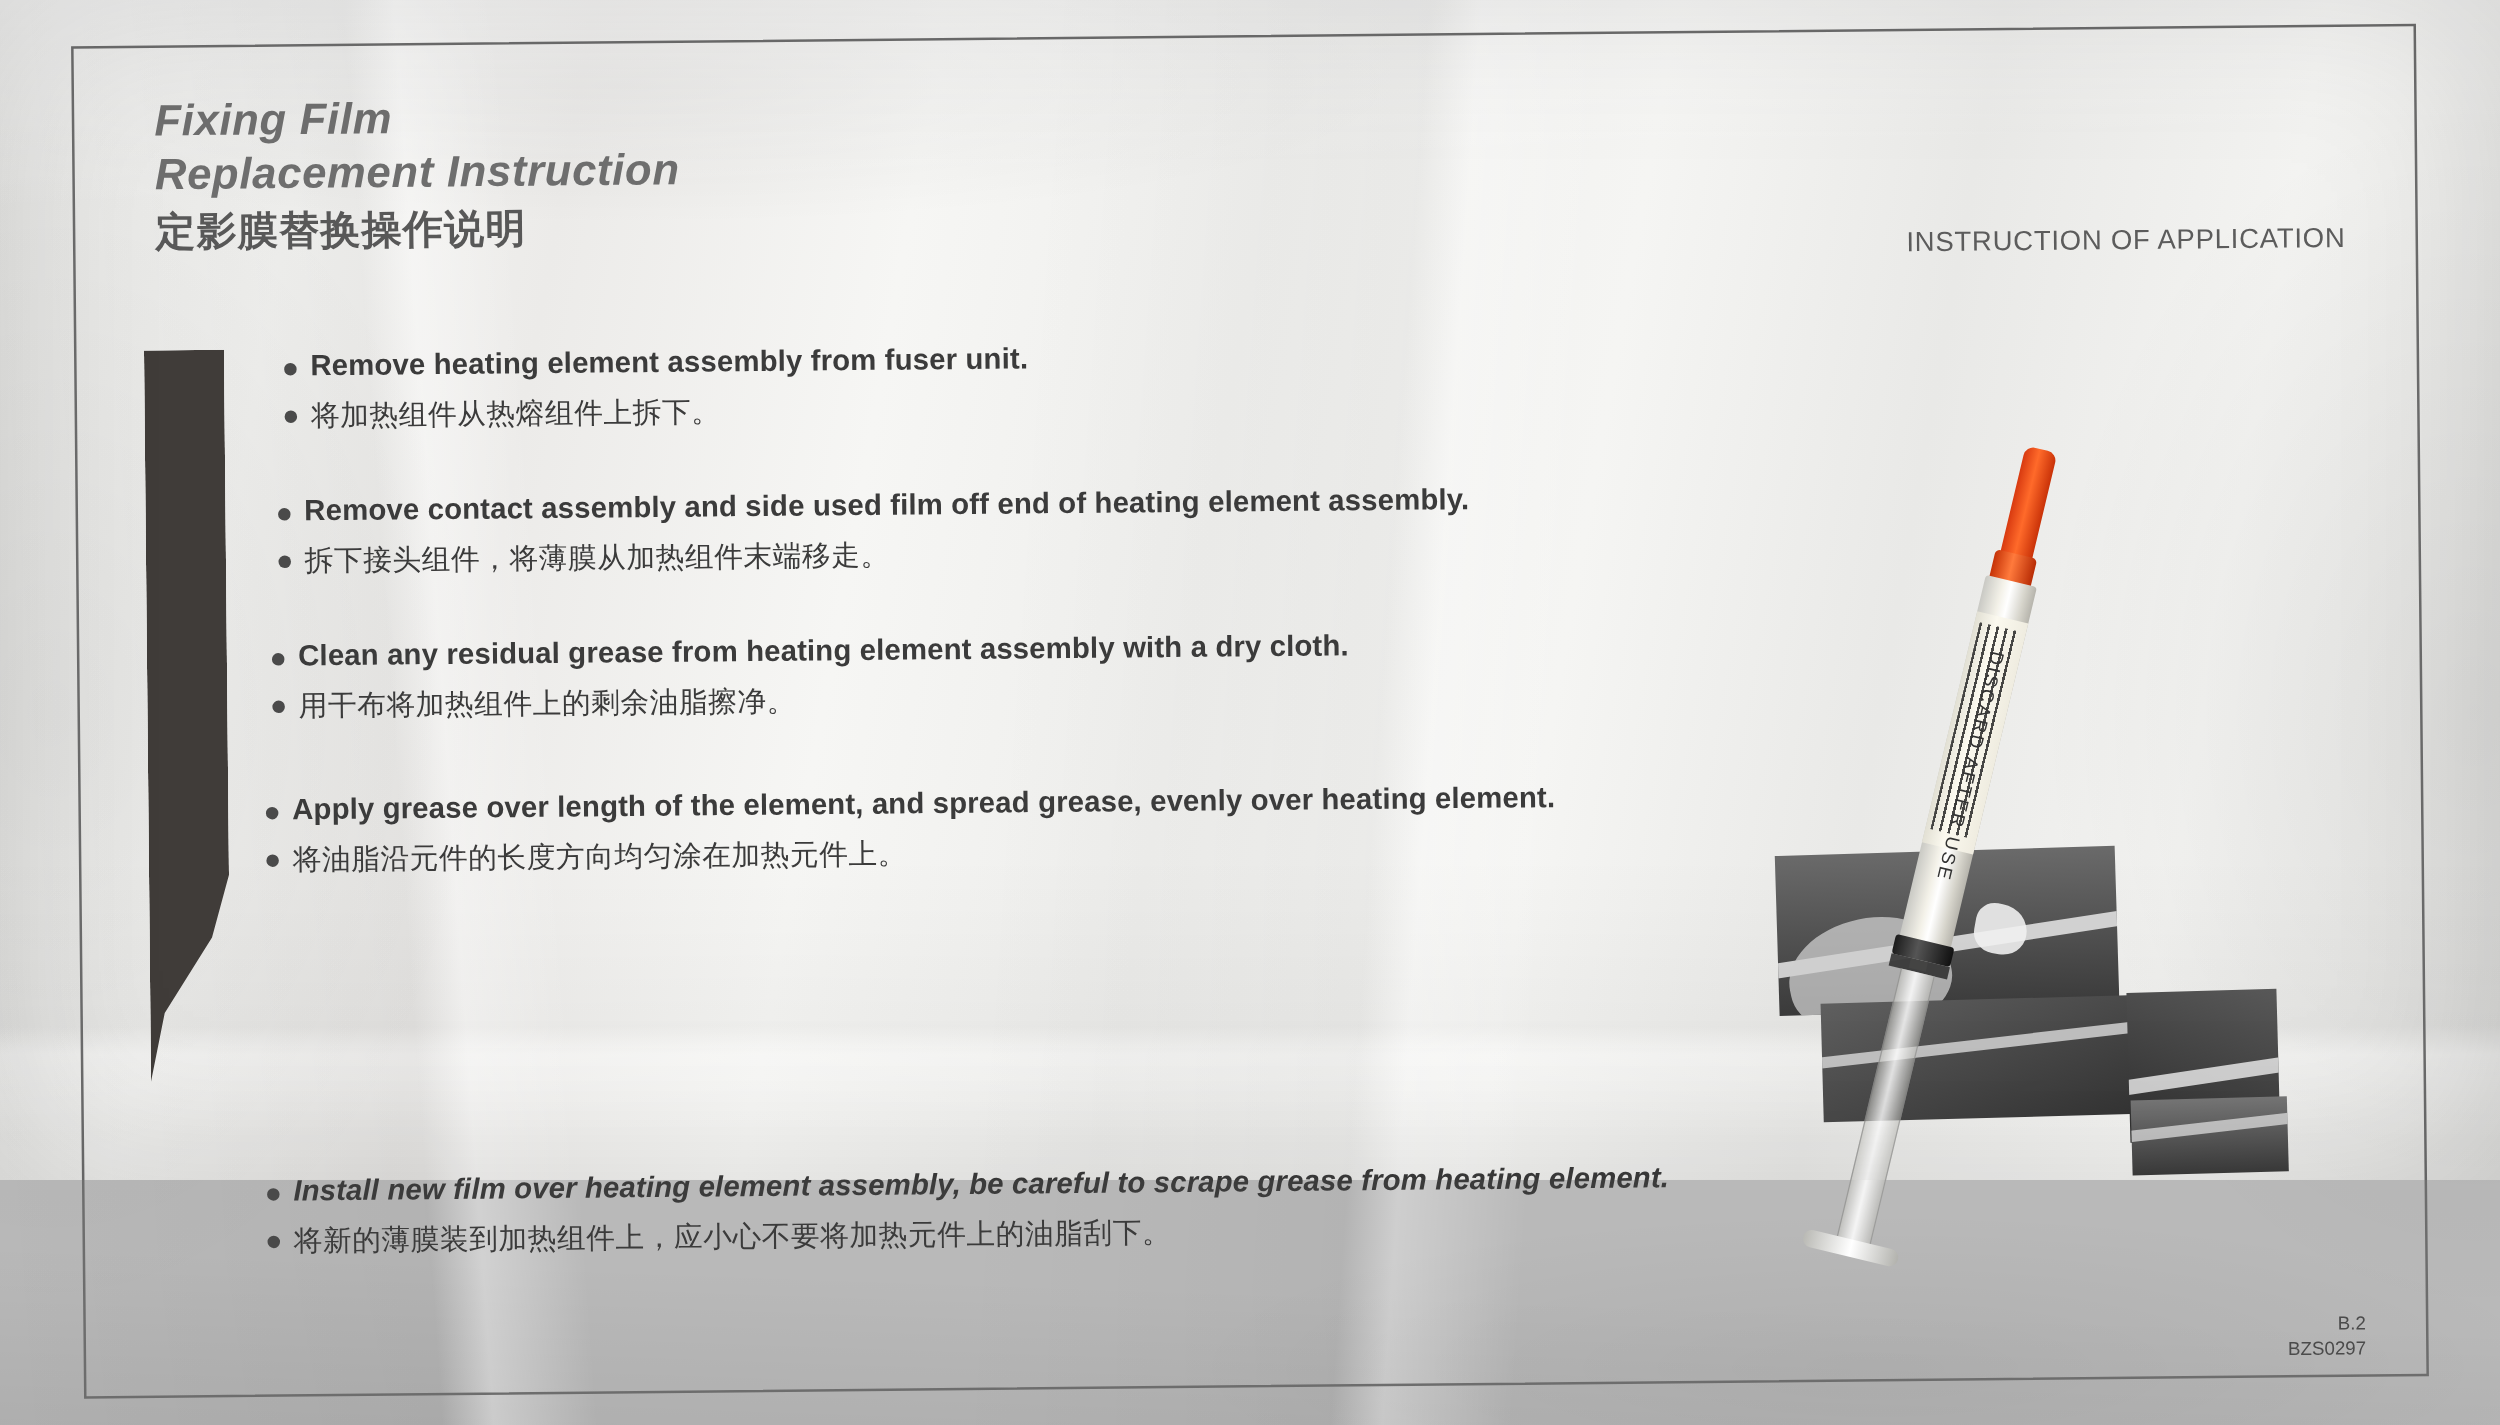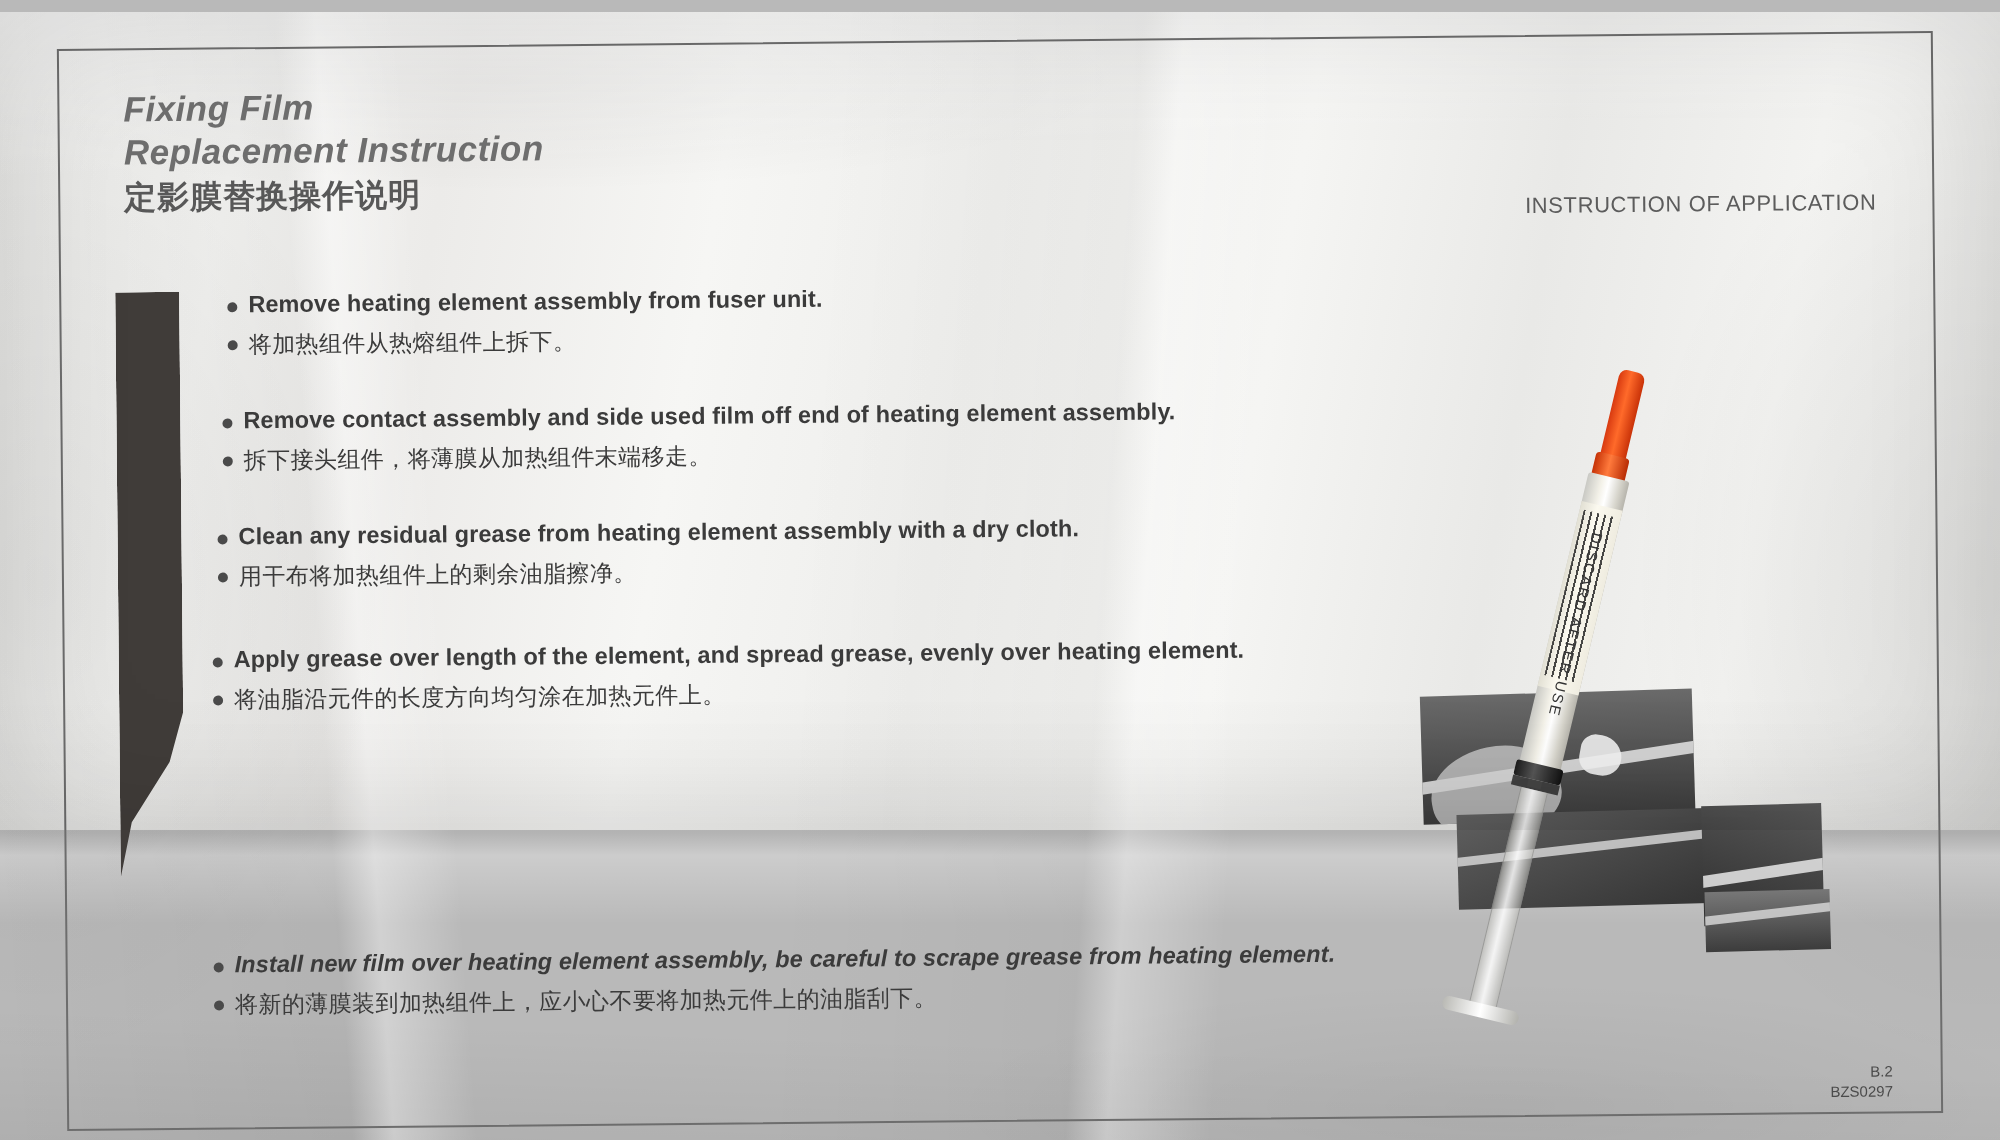--- a/index.html
+++ b/index.html
@@ -4,21 +4,21 @@
 <style>
   html,body{margin:0;padding:0;}
   body{
     width:2000px;height:1140px;
     background:#b9b9b9;
     font-family:"Liberation Sans", sans-serif;
     overflow:hidden;
   }
   #sheet{
     position:absolute;
-    left:0;top:12px;width:2000px;height:818px;
+    left:0;top:0;width:2000px;height:944px;
     background:
       linear-gradient(100deg, #e9e9e7 0%, #f4f4f2 12%, #ecebe9 22%, #f6f6f4 35%, #eeeeec 48%, #f5f5f3 62%, #e9e9e7 74%, #f3f3f1 86%, #e6e6e4 100%);
   }
   
   .crease{position:absolute;pointer-events:none;}
   .c1{left:0;top:0;width:2000px;height:1140px;
       background:
         linear-gradient(178deg, rgba(255,255,255,.55) 0%, rgba(0,0,0,0) 14%),
         linear-gradient(2deg, rgba(0,0,0,.06) 0%, rgba(0,0,0,0) 12%),
         radial-gradient(900px 160px at 25% 6%, rgba(0,0,0,.05), rgba(0,0,0,0) 70%),

